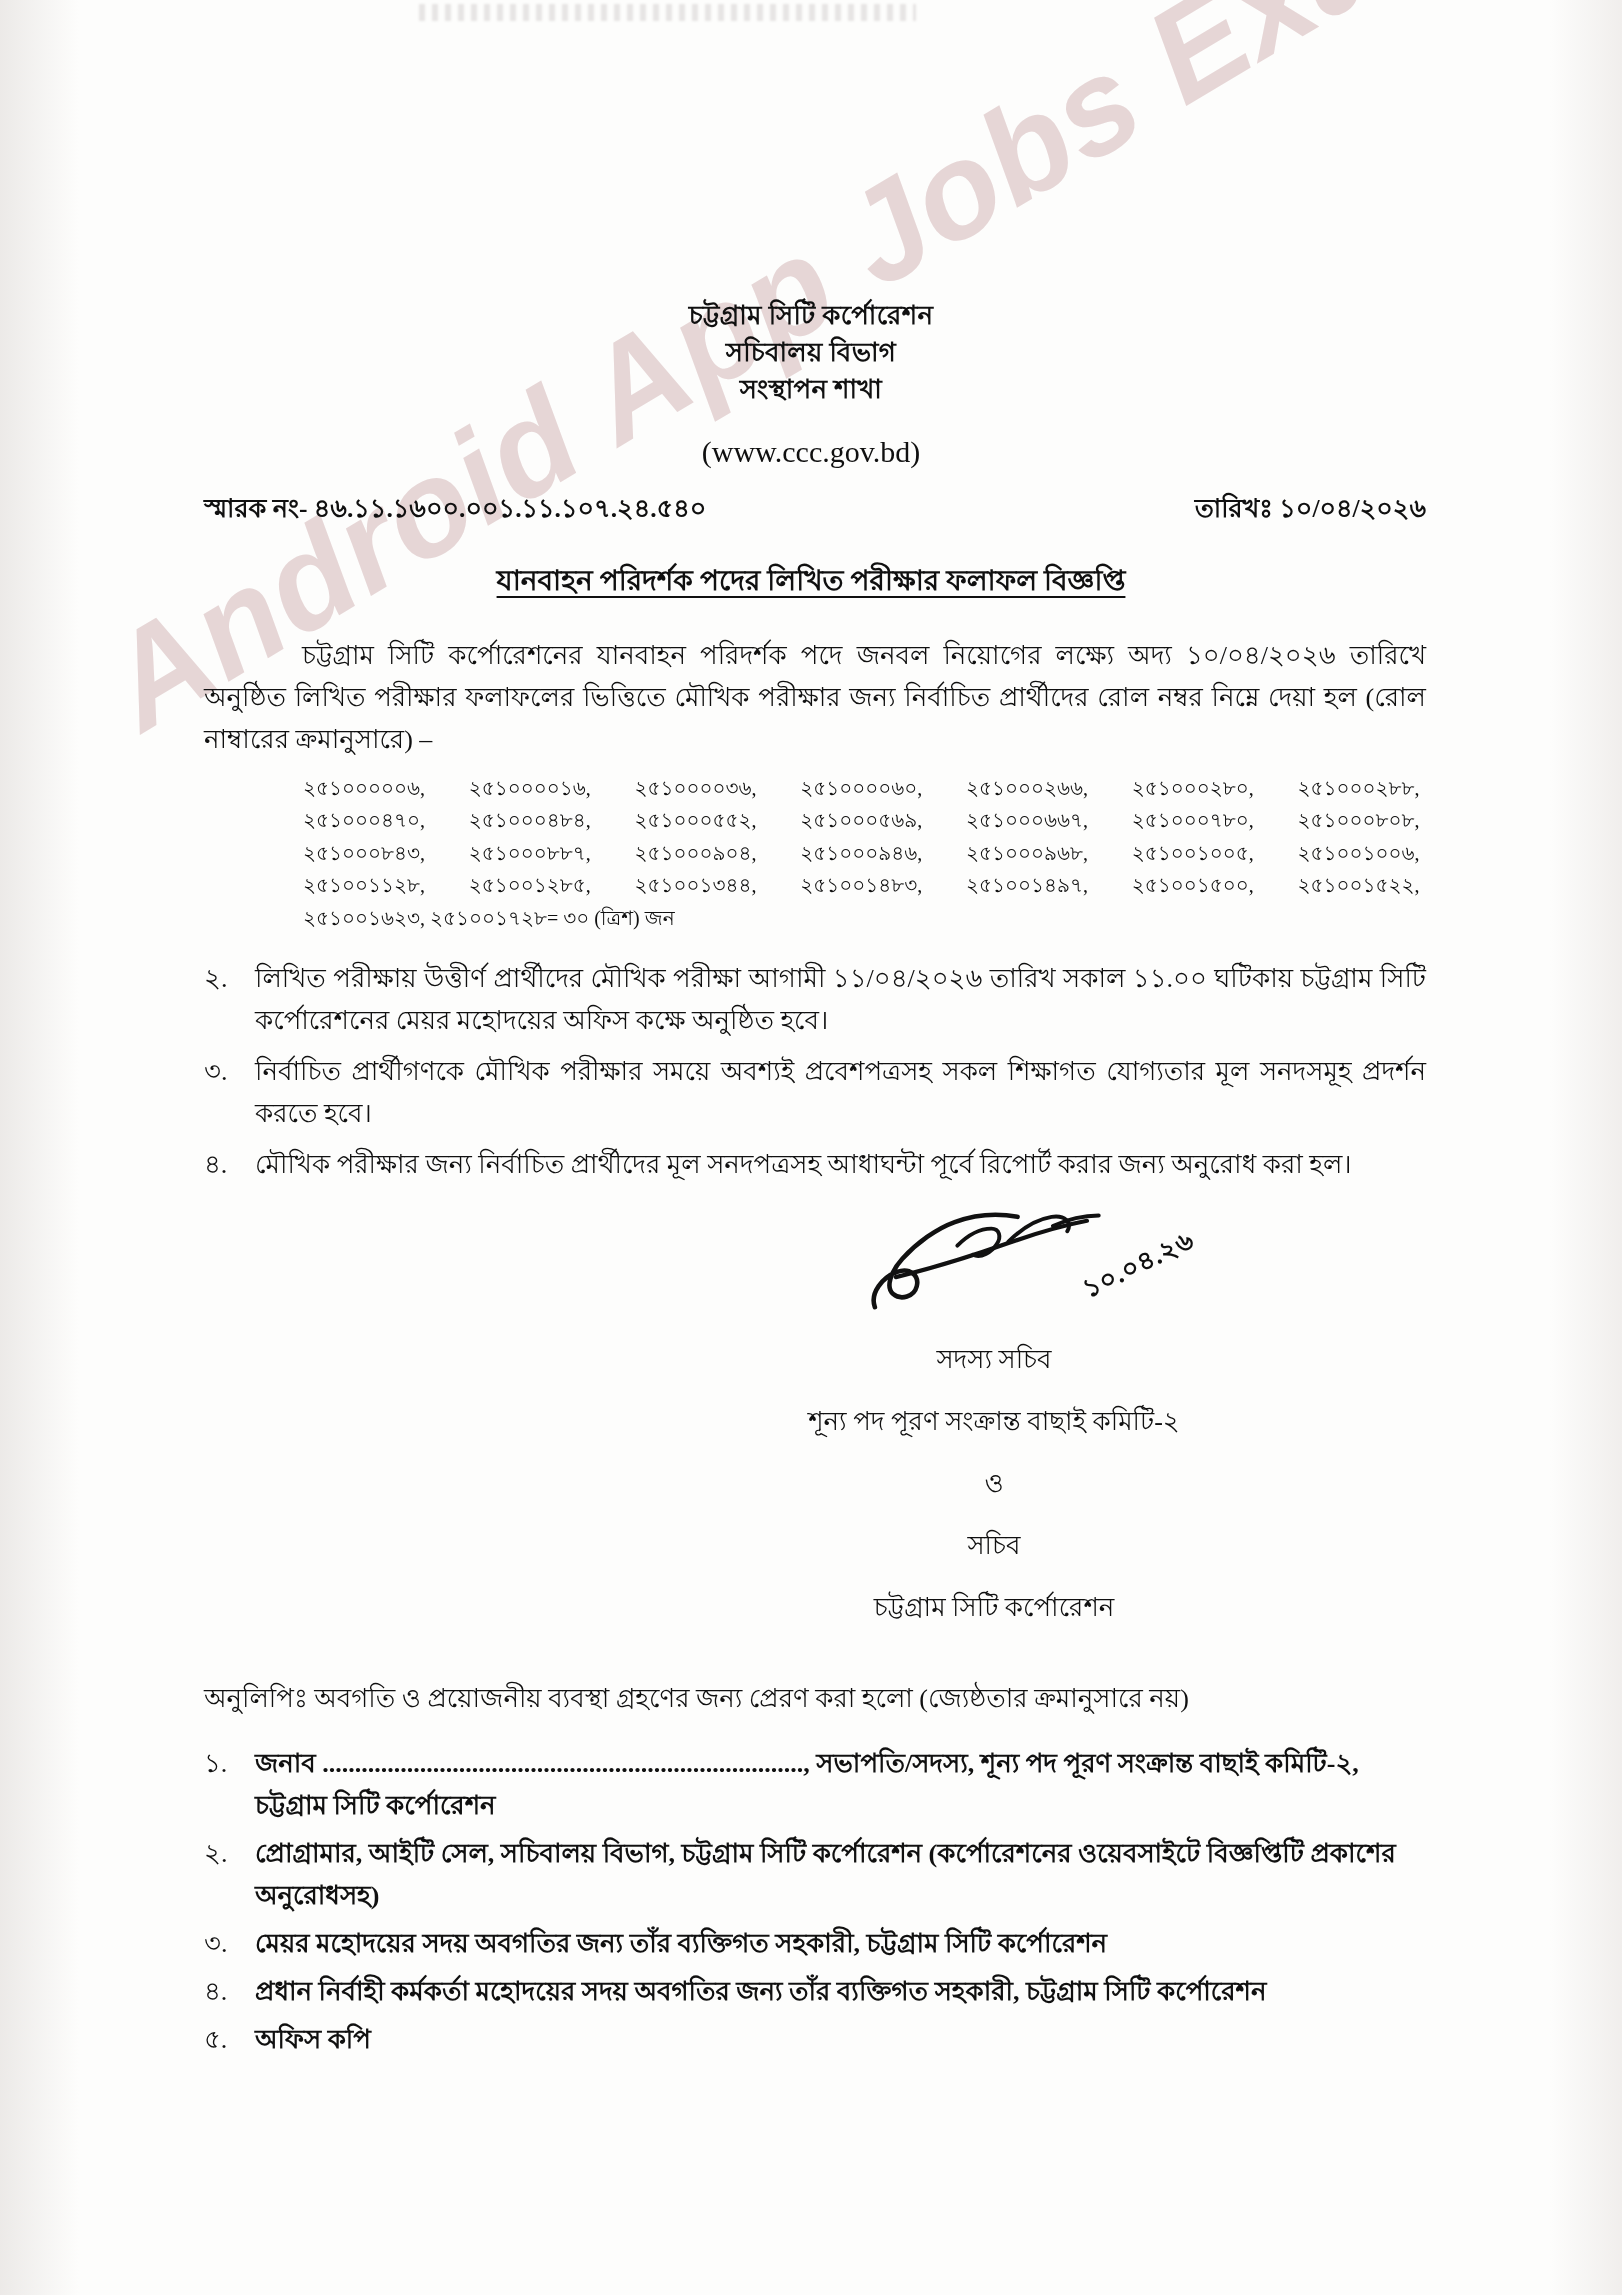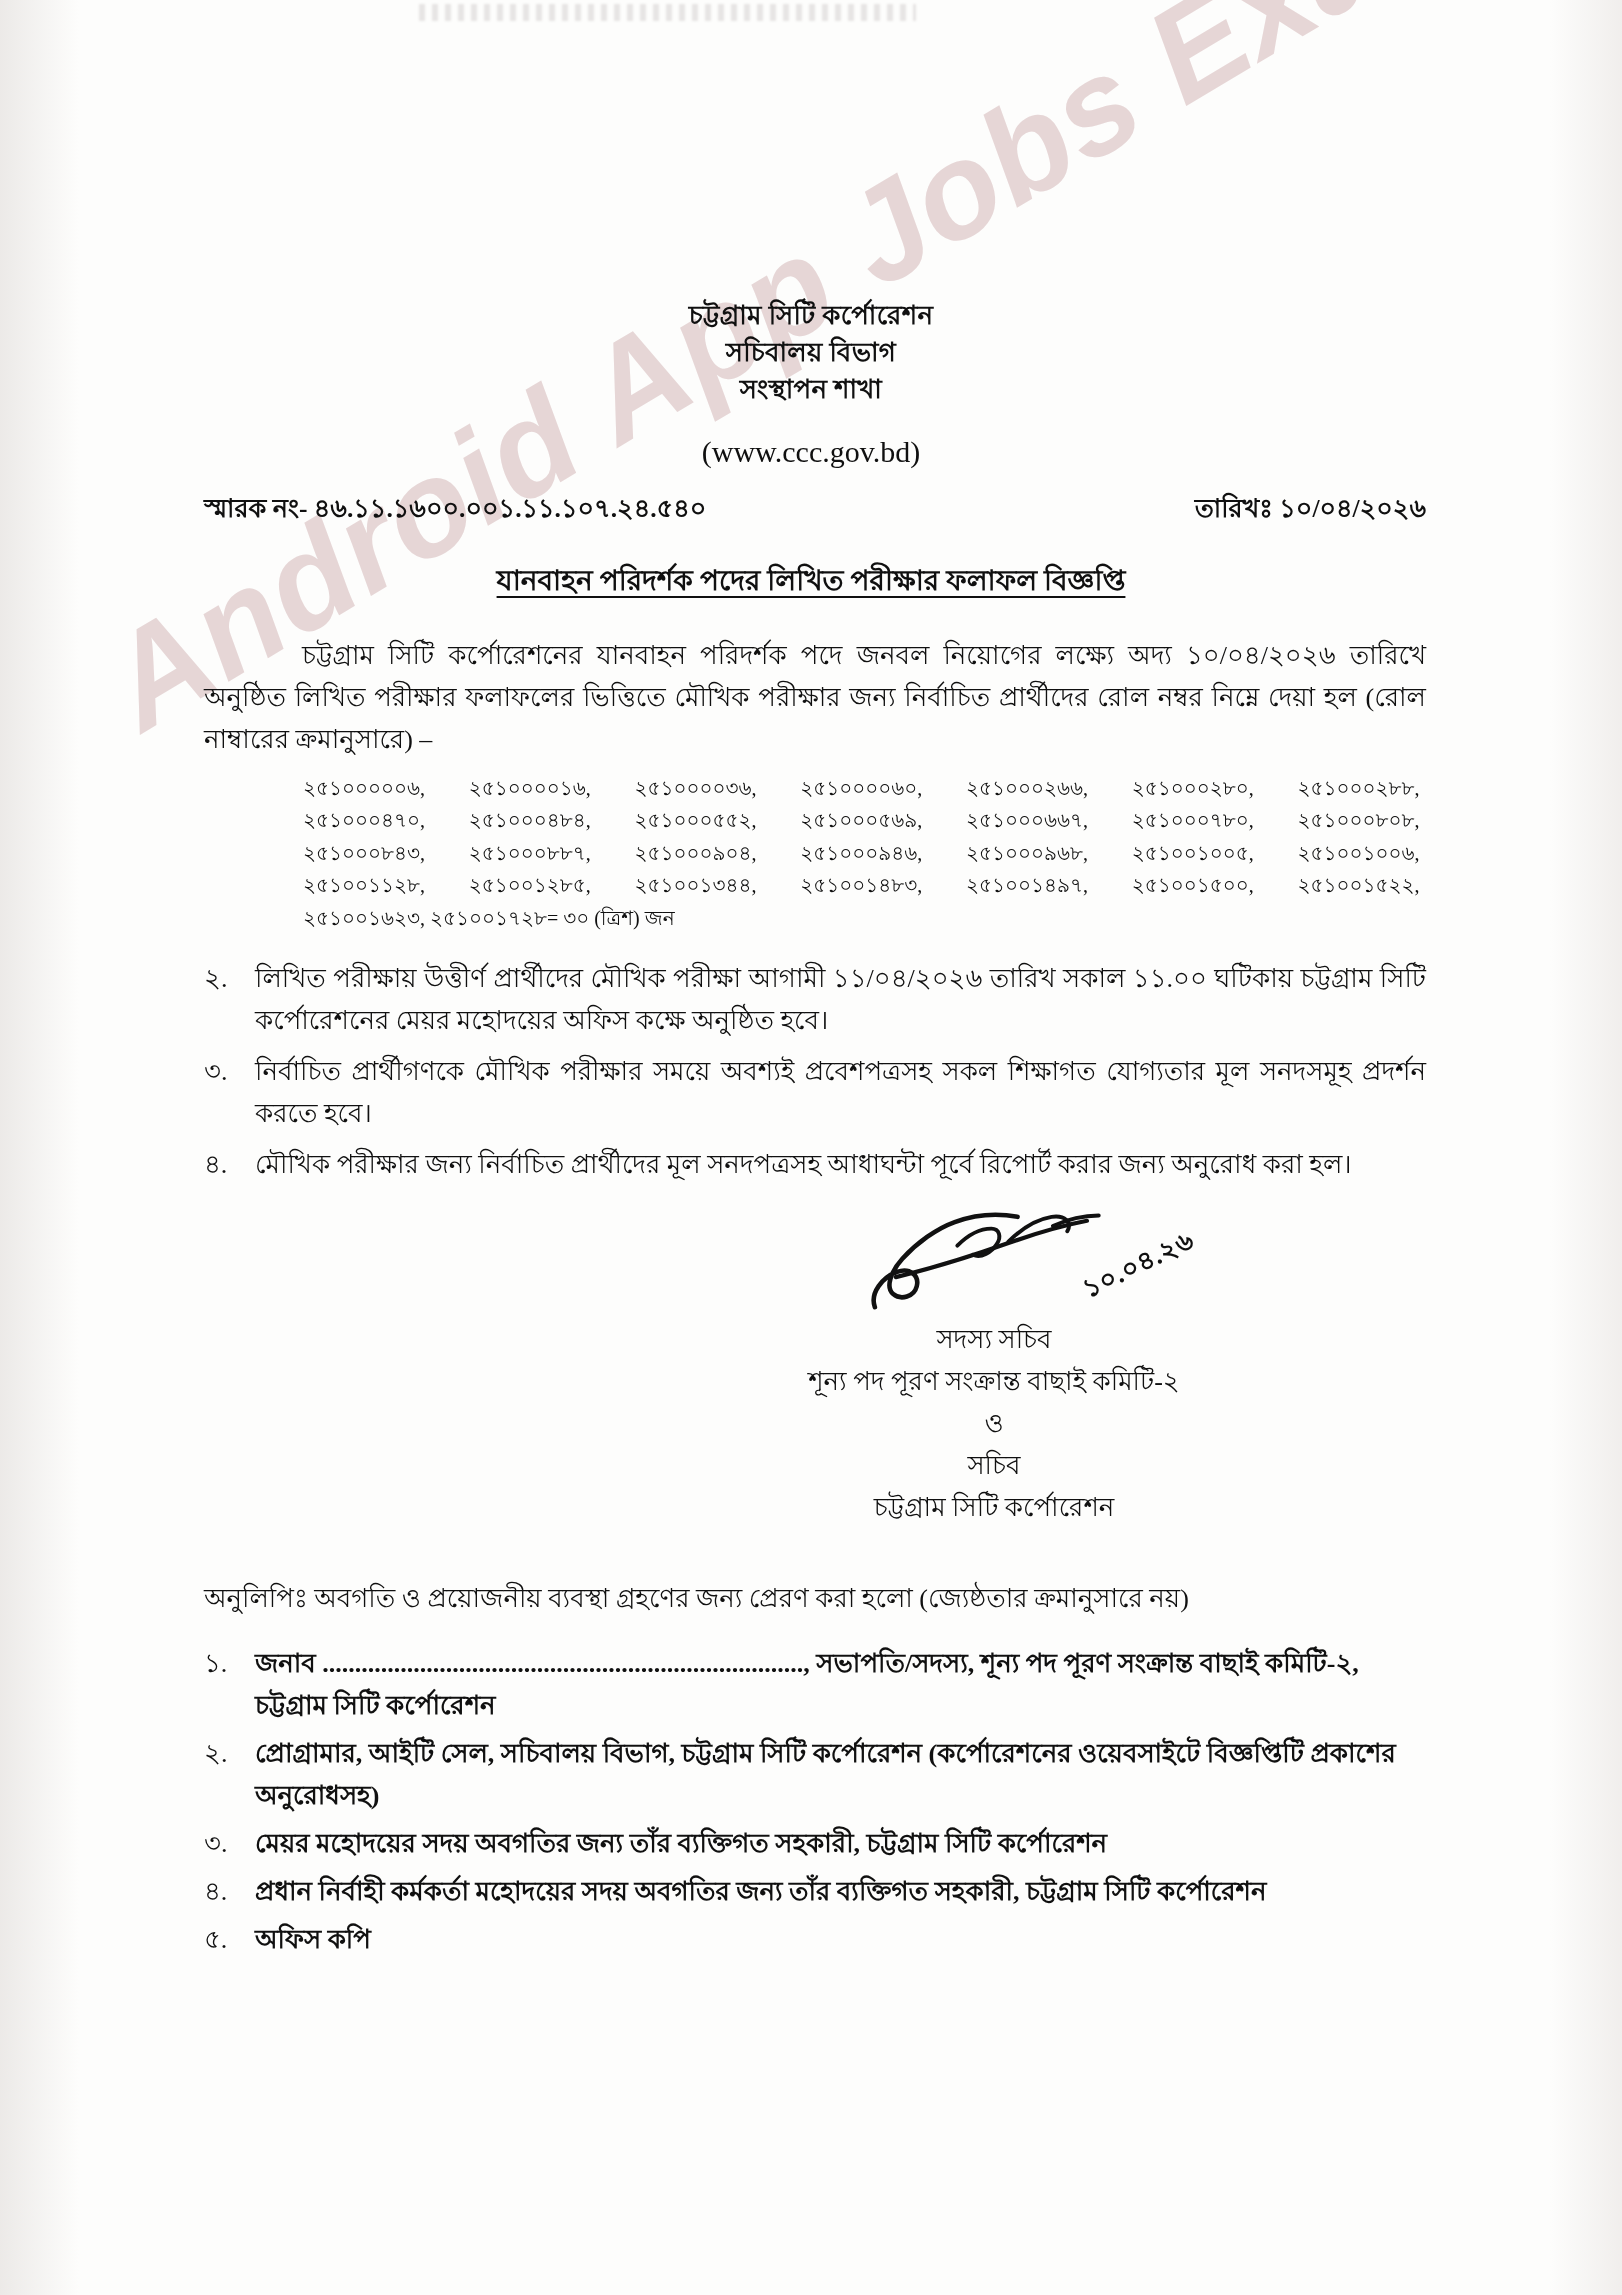--- a/index.html
+++ b/index.html
@@ -165,20 +165,21 @@
     transform:rotate(-26deg);
     font-family:"Liberation Serif","DejaVu Serif",serif;
     font-size:26px;
     font-weight:600;
     letter-spacing:0.7px;
   }
   .sign-block .sl{
     font-size:26px;
     line-height:1.62;
     font-weight:500;
+    margin-top:20px;
   }
 
   .copy-head{
     margin:49px 196px 0 204px;
     font-size:26px;
     font-weight:500;
     line-height:1.6;
   }
 
   ol.copy-list{

